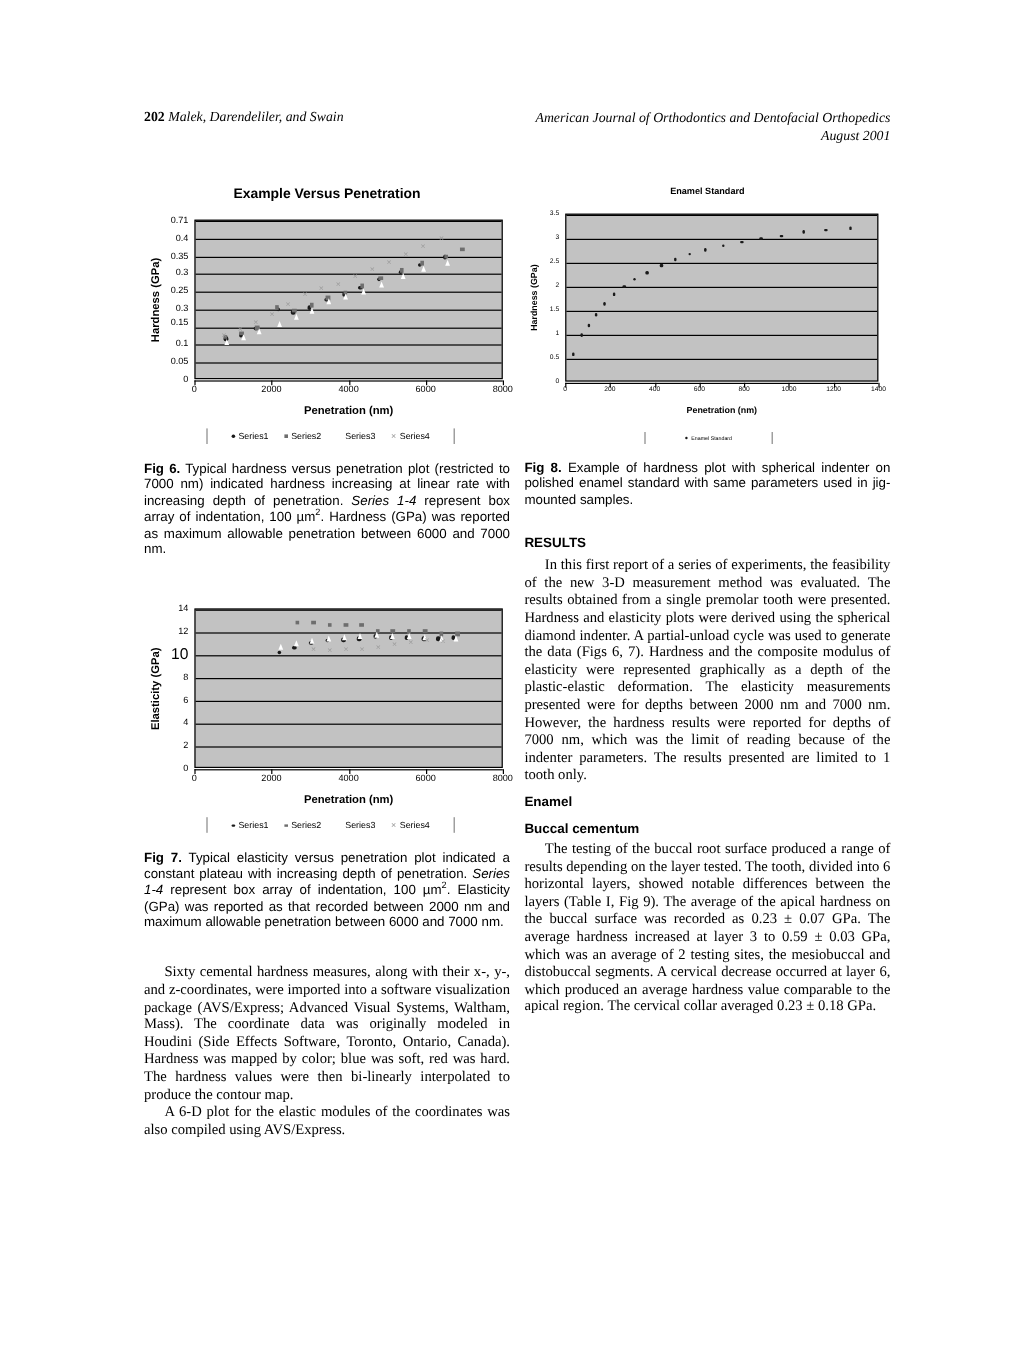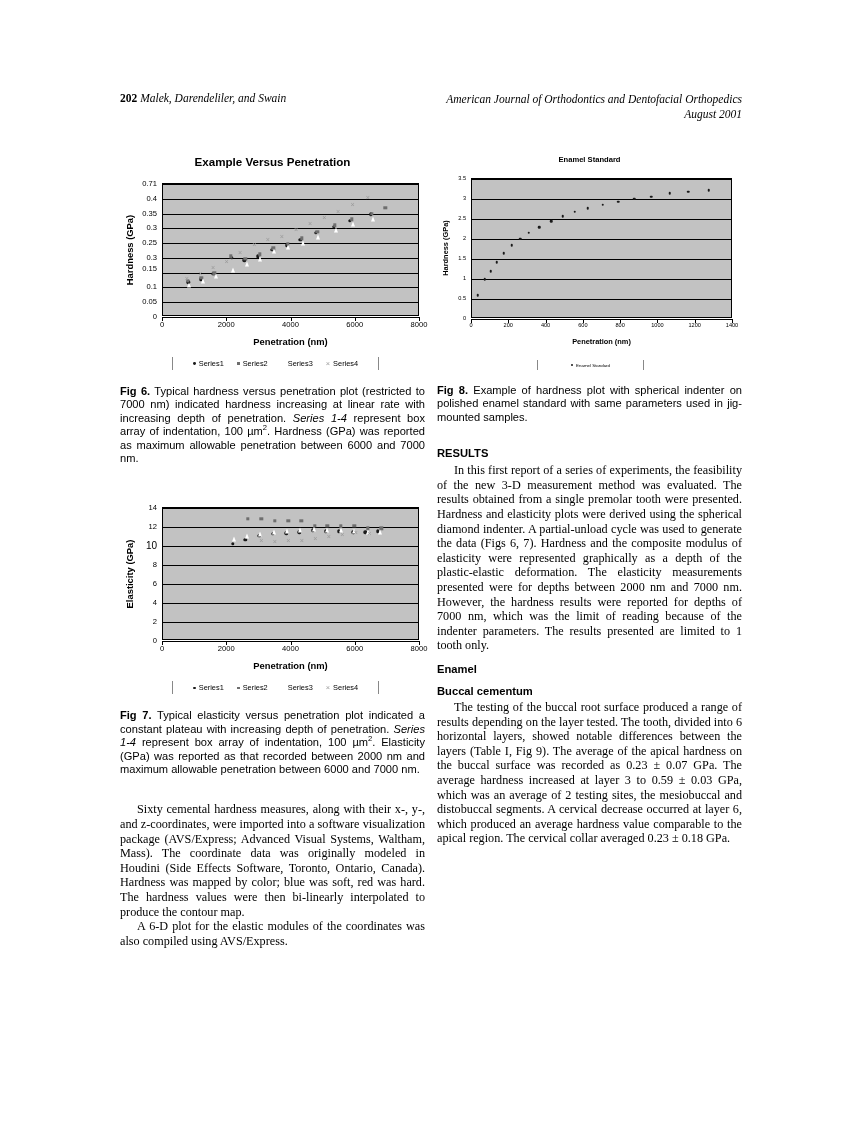--- a/index.html
+++ b/index.html
@@ -252,21 +252,21 @@
             <span class="pt cross" style="color: rgb(154, 154, 154); font-size: 7.14px; left: 165.765px; top: 29.45px;">×</span>
             <span class="pt cross" style="color: rgb(154, 154, 154); font-size: 7.14px; left: 179.257px; top: 27.55px;">×</span>
             <span class="pt cross" style="color: rgb(154, 154, 154); font-size: 7.14px; left: 192.75px; top: 25.65px;">×</span>
             <span class="pt cross" style="color: rgb(154, 154, 154); font-size: 7.14px; left: 206.243px; top: 26.6px;">×</span>
           </div>
           <div class="ytick" style="top: 139px; left: 0px; width: 37px; font-size: 7.6px;">0</div>
           <div class="ytick" style="top: 120px; left: 0px; width: 37px; font-size: 7.6px;">2</div>
           <div class="ytick" style="top: 101px; left: 0px; width: 37px; font-size: 7.6px;">4</div>
           <div class="ytick" style="top: 82px; left: 0px; width: 37px; font-size: 7.6px;">6</div>
           <div class="ytick" style="top: 63px; left: 0px; width: 37px; font-size: 7.6px;">8</div>
-          <div class="ytick" style="top: 44px; left: 0px; width: 37px; font-size: 10px;">10</div>
+          <div class="ytick" style="top: 44px; left: 0px; width: 37px; font-size: 13px;">10</div>
           <div class="ytick" style="top: 25px; left: 0px; width: 37px; font-size: 7.6px;">12</div>
           <div class="ytick" style="top: 6px; left: 0px; width: 37px; font-size: 7.6px;">14</div>
           <div class="xtick" style="left: 42px; top: 143px; font-size: 7.6px;">0</div>
           <div class="xtickmark" style="left: 42px; top: 140px; height: 4px; background: rgb(0, 0, 0);"></div>
           <div class="xtick" style="left: 106.25px; top: 143px; font-size: 7.6px;">2000</div>
           <div class="xtickmark" style="left: 106.25px; top: 140px; height: 4px; background: rgb(0, 0, 0);"></div>
           <div class="xtick" style="left: 170.5px; top: 143px; font-size: 7.6px;">4000</div>
           <div class="xtickmark" style="left: 170.5px; top: 140px; height: 4px; background: rgb(0, 0, 0);"></div>
           <div class="xtick" style="left: 234.75px; top: 143px; font-size: 7.6px;">6000</div>
           <div class="xtickmark" style="left: 234.75px; top: 140px; height: 4px; background: rgb(0, 0, 0);"></div>

